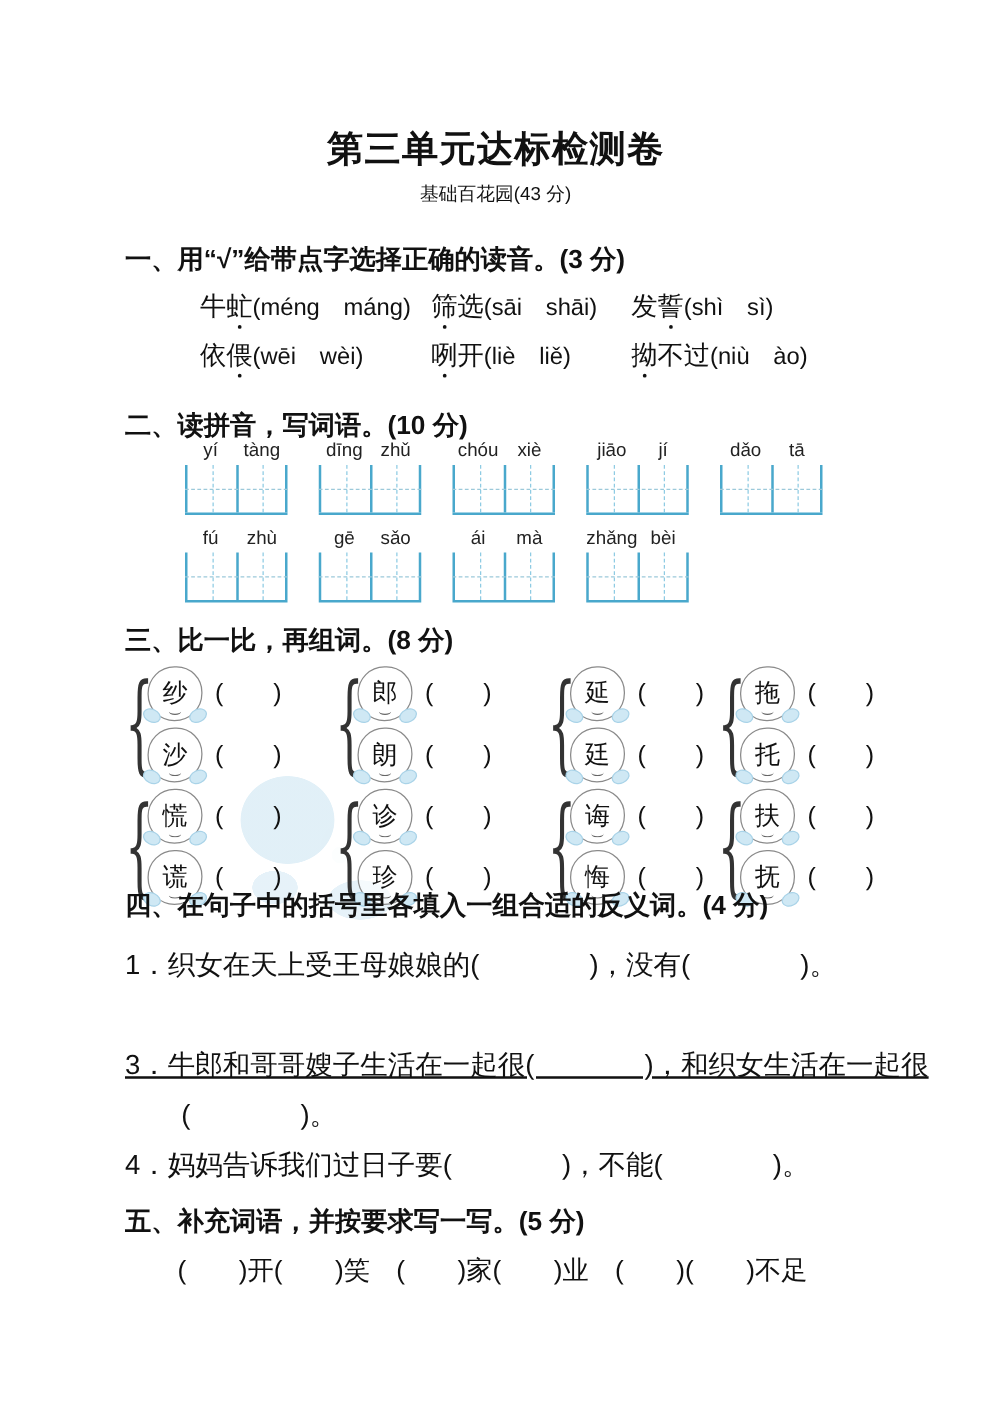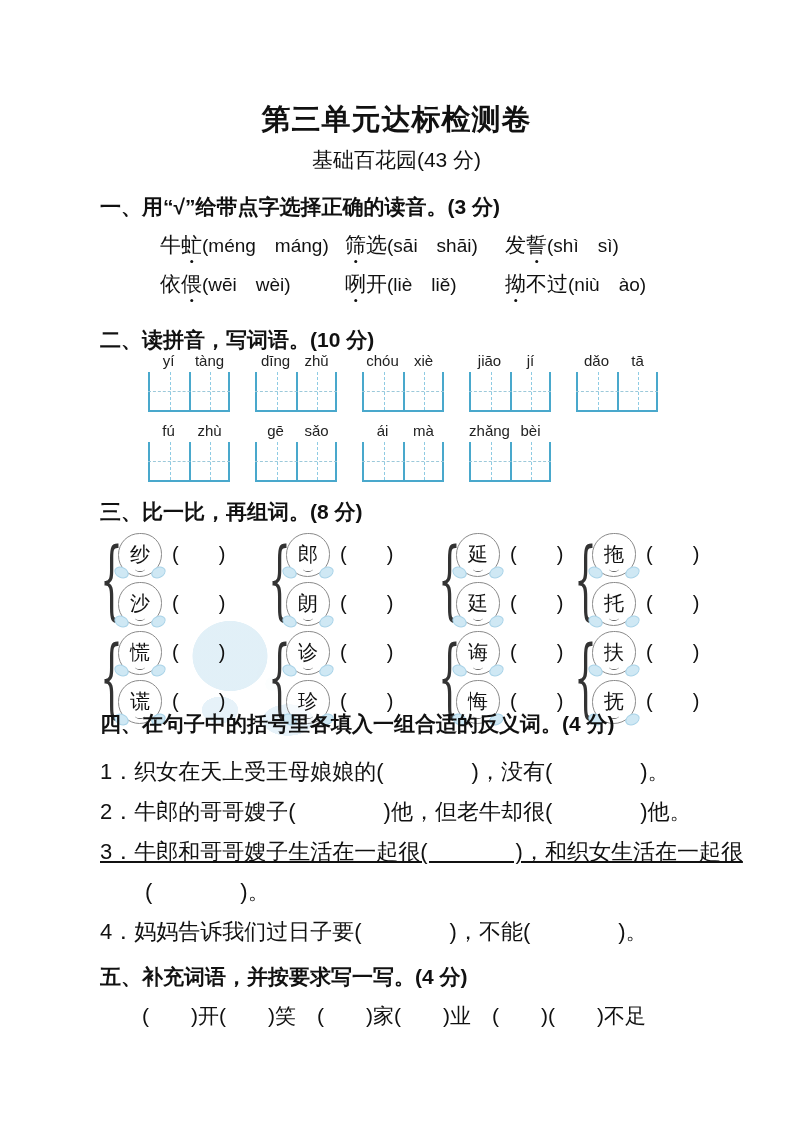--- a/index.html
+++ b/index.html
@@ -2,21 +2,21 @@
 <html><head>
 <meta charset="utf-8">
 <style>
   html,body{margin:0;padding:0;background:#ffffff;}
   .page{
     position:relative;width:793px;height:1122px;background:#ffffff;overflow:hidden;
     font-family:"Liberation Sans","DejaVu Sans",sans-serif;color:#111;
   }
   .abs{position:absolute;z-index:1;}
   .page-title{top:100px;left:0;width:100%;text-align:center;font-size:29px;font-weight:700;letter-spacing:1px;}
-  .page-subtitle{top:146px;left:0;width:100%;text-align:center;font-size:21px;}
+  .page-subtitle{top:146px;left:0;width:100%;text-align:center;font-size:15px;}
   .sec-title{font-size:21px;font-weight:700;white-space:pre;}
   
   .s1-row{display:flex;font-size:21px;white-space:pre;}
   .s1-item{display:flex;align-items:baseline;}
   .s1-item.w1{width:185px;}
   .s1-item.w2{width:160px;}
   .dotchar{position:relative;display:inline-block;}
   .dotchar::after{content:"";position:absolute;left:50%;bottom:-4px;transform:translateX(-50%);
     width:3.5px;height:3.5px;border-radius:50%;background:#111;}
   .pyopt{font-size:19px;white-space:pre;}
@@ -337,21 +337,20 @@
               <i class="mouth"></i>
             </span>
             <span class="paren">(　　)</span>
           </div>
       </div>
     </div>
   </div>
 
   <div class="abs sec-title" style="left:100px;top:710px;">四、在句子中的括号里各填入一组合适的反义词。(4 分)</div>
   <div class="abs q-item" style="left:100px;top:757px;">1．织女在天上受王母娘娘的(　　　　)，没有(　　　　)。</div>
-  <div class="abs q-item" style="left:100px;top:797px;">2．牛郎的哥哥嫂子(　　　　)他，但老牛却很(　　　　)他。</div>
   <div class="abs q-item" style="left:100px;top:837px;text-decoration:underline;">3．牛郎和哥哥嫂子生活在一起很(　　　　)，和织女生活在一起很</div>
   <div class="abs q-item" style="left:145px;top:877px;">(　　　　)。</div>
   <div class="abs q-item" style="left:100px;top:917px;">4．妈妈告诉我们过日子要(　　　　)，不能(　　　　)。</div>
 
-  <div class="abs sec-title" style="left:100px;top:963px;">五、补充词语，并按要求写一写。(4 分)</div>
+  <div class="abs sec-title" style="left:100px;top:963px;">五、补充词语，并按要求写一写。(5 分)</div>
   <div class="abs fill-line" style="left:142px;top:1002px;">(　　)开(　　)笑　(　　)家(　　)业　(　　)(　　)不足</div>
 
 </div>
 
 </body></html>

